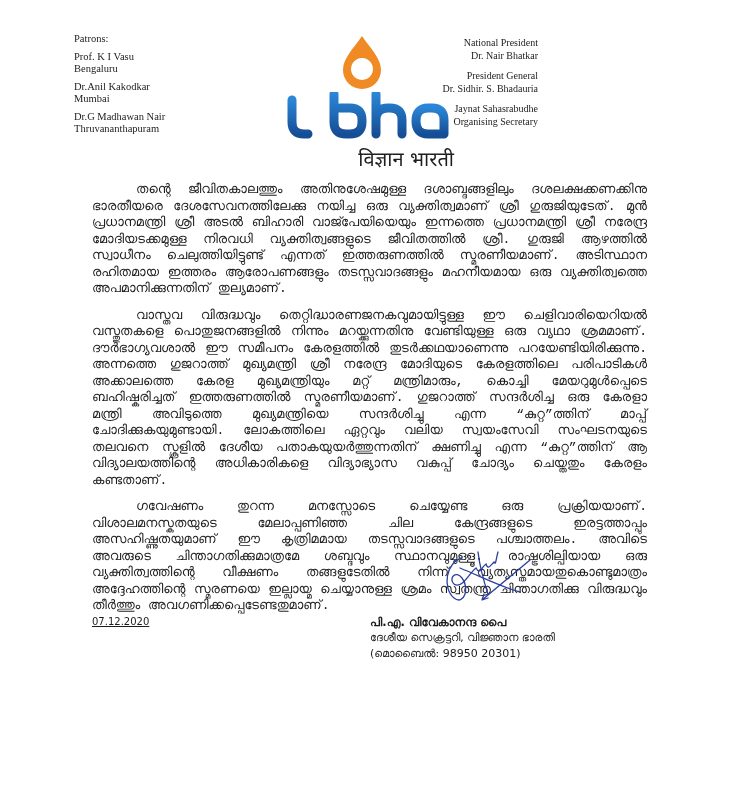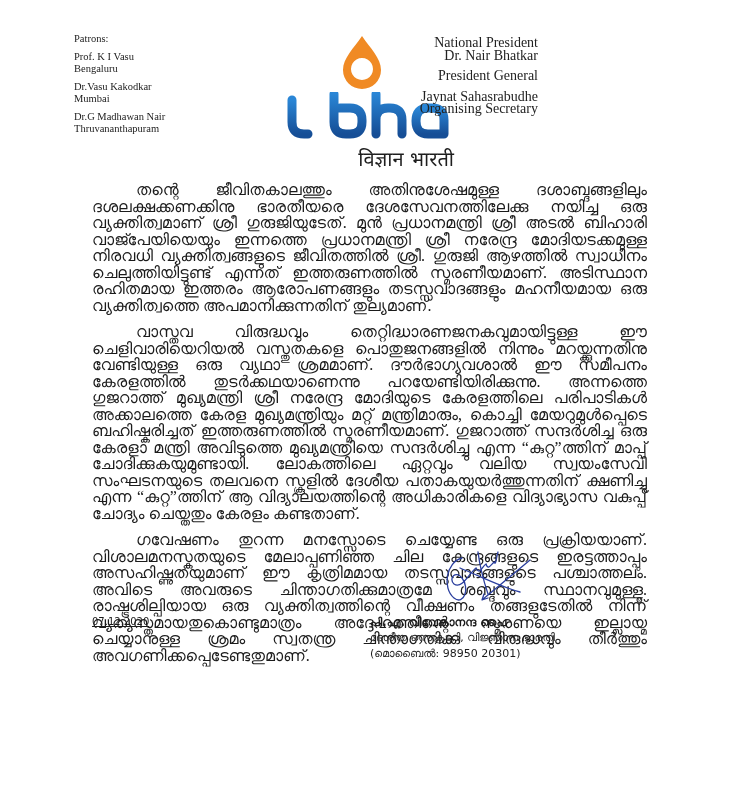--- a/index.html
+++ b/index.html
@@ -3,29 +3,29 @@
 <meta charset="utf-8">
 <style>
   html, body { margin: 0; padding: 0; background: #ffffff; }
   body { width: 730px; height: 799px; position: relative; overflow: hidden; color: #1a1a1a; }
   .page { position: absolute; left: 0; top: 0; width: 646px; height: 799px; background: #fff; }
 
   .patrons { position: absolute; left: 74px; top: 33px; font-family: "Liberation Serif", serif; font-size: 10.5px; line-height: 12.5px; color: #222; }
   .patrons .heading { margin-bottom: 5px; }
   .patrons .person { margin-bottom: 5px; }
 
-  .officers { position: absolute; right: 108px; top: 37px; width: 200px; text-align: right; font-family: "Liberation Serif", serif; font-size: 14px; line-height: 12.5px; color: #222; }
+  .officers { position: absolute; right: 108px; top: 37px; width: 200px; text-align: right; font-family: "Liberation Serif", serif; font-size: 10px; line-height: 12.5px; color: #222; }
   .officers .role-block { margin-bottom: 8px; }
 
   .logo { position: absolute; left: 284px; top: 34px; width: 170px; height: 140px; }
   .logo .drop { position: absolute; left: 56px; top: 0; width: 44px; height: 56px; }
   .logo .wordmark { position: absolute; left: 0; top: 58px; width: 170px; height: 50px; }
   .logo .devanagari { position: absolute; left: 0; top: 113px; width: 170px; text-align: right; font-family: "DejaVu Sans", sans-serif; font-size: 20px; color: #1e1e1e; line-height: 24px; }
 
-  .body-text { position: absolute; left: 92px; top: 182px; width: 555px; font-family: Liberation Serif, serif; font-size: 16px; line-height: 16.5px; color: #1b1b1b; text-align: justify; }
+  .body-text { position: absolute; left: 92px; top: 182px; width: 555px; font-family: Liberation Mono, monospace; font-size: 13px; line-height: 16.5px; color: #1b1b1b; text-align: justify; }
   .body-text p { margin: 0 0 10px 0; text-indent: 44px; }
 
   .signature { position: absolute; left: 440px; top: 548px; width: 100px; height: 60px; }
 
   .signatory { position: absolute; left: 370px; top: 614px; width: 270px; text-align: left; font-family: "DejaVu Sans", sans-serif; font-size: 11px; line-height: 16px; color: #1b1b1b; }
   .signatory .name { font-weight: bold; font-size: 11.5px; }
 
   .date { position: absolute; left: 92px; top: 616px; font-family: "DejaVu Sans", sans-serif; font-size: 10px; color: #1b1b1b; text-decoration: underline; }
 </style>
 </head>
@@ -33,21 +33,21 @@
 
 <div class="page">
 
   <div class="patrons">
     <div class="heading">Patrons:</div>
     <div class="person">
       <div>Prof. K I Vasu</div>
       <div>Bengaluru</div>
     </div>
     <div class="person">
-      <div>Dr.Vasu Kakodkar</div>
+      <div>Dr.Anil Kakodkar</div>
       <div>Mumbai</div>
     </div>
     <div class="person">
       <div>Dr.G Madhawan Nair</div>
       <div>Thruvananthapuram</div>
     </div>
   </div>
 
   <div class="logo">
     <svg class="drop" viewBox="0 0 44 56">
@@ -76,20 +76,21 @@
     <div class="devanagari">विज्ञान भारती</div>
   </div>
 
   <div class="officers">
     <div class="role-block">
       <div>National President</div>
       <div>Dr. Nair Bhatkar</div>
     </div>
     <div class="role-block">
       <div>President General</div>
+      <div>Dr. Sidhir. S. Bhadauria</div>
     </div>
     <div class="role-block">
       <div>Jaynat Sahasrabudhe</div>
       <div>Organising Secretary</div>
     </div>
   </div>
 
   <div class="body-text">
     <p>തന്റെ ജീവിതകാലത്തും അതിനുശേഷമുള്ള ദശാബ്ദങ്ങളിലും ദശലക്ഷക്കണക്കിനു ഭാരതീയരെ ദേശസേവനത്തിലേക്കു നയിച്ച ഒരു വ്യക്തിത്വമാണ് ശ്രീ ഗുരുജിയുടേത്. മുൻ പ്രധാനമന്ത്രി ശ്രീ അടൽ ബിഹാരി വാജ്പേയിയെയും ഇന്നത്തെ പ്രധാനമന്ത്രി ശ്രീ നരേന്ദ്ര മോദിയടക്കമുള്ള നിരവധി വ്യക്തിത്വങ്ങളുടെ ജീവിതത്തിൽ ശ്രീ. ഗുരുജി ആഴത്തിൽ സ്വാധീനം ചെലുത്തിയിട്ടുണ്ട് എന്നത് ഇത്തരുണത്തിൽ സ്മരണീയമാണ്. അടിസ്ഥാന രഹിതമായ ഇത്തരം ആരോപണങ്ങളും തടസ്സവാദങ്ങളും മഹനീയമായ ഒരു വ്യക്തിത്വത്തെ അപമാനിക്കുന്നതിന് തുല്യമാണ്.</p>
     <p>വാസ്തവ വിരുദ്ധവും തെറ്റിദ്ധാരണജനകവുമായിട്ടുള്ള ഈ ചെളിവാരിയെറിയൽ വസ്തുതകളെ പൊതുജനങ്ങളിൽ നിന്നും മറയ്ക്കുന്നതിനു വേണ്ടിയുള്ള ഒരു വ്യഥാ ശ്രമമാണ്. ദൗർഭാഗ്യവശാൽ ഈ സമീപനം കേരളത്തിൽ തുടർക്കഥയാണെന്നു പറയേണ്ടിയിരിക്കുന്നു. അന്നത്തെ ഗുജറാത്ത് മുഖ്യമന്ത്രി ശ്രീ നരേന്ദ്ര മോദിയുടെ കേരളത്തിലെ പരിപാടികൾ അക്കാലത്തെ കേരള മുഖ്യമന്ത്രിയും മറ്റ് മന്ത്രിമാരും, കൊച്ചി മേയറുമുൾപ്പെടെ ബഹിഷ്കരിച്ചത് ഇത്തരുണത്തിൽ സ്മരണീയമാണ്. ഗുജറാത്ത് സന്ദർശിച്ച ഒരു കേരളാ മന്ത്രി അവിടുത്തെ മുഖ്യമന്ത്രിയെ സന്ദർശിച്ചു എന്ന “കുറ്റ”ത്തിന് മാപ്പ് ചോദിക്കുകയുമുണ്ടായി. ലോകത്തിലെ ഏറ്റവും വലിയ സ്വയംസേവി സംഘടനയുടെ തലവനെ സ്കൂളിൽ ദേശീയ പതാകയുയർത്തുന്നതിന് ക്ഷണിച്ചു എന്ന “കുറ്റ”ത്തിന് ആ വിദ്യാലയത്തിന്റെ അധികാരികളെ വിദ്യാഭ്യാസ വകുപ്പ് ചോദ്യം ചെയ്തതും കേരളം കണ്ടതാണ്.</p>

